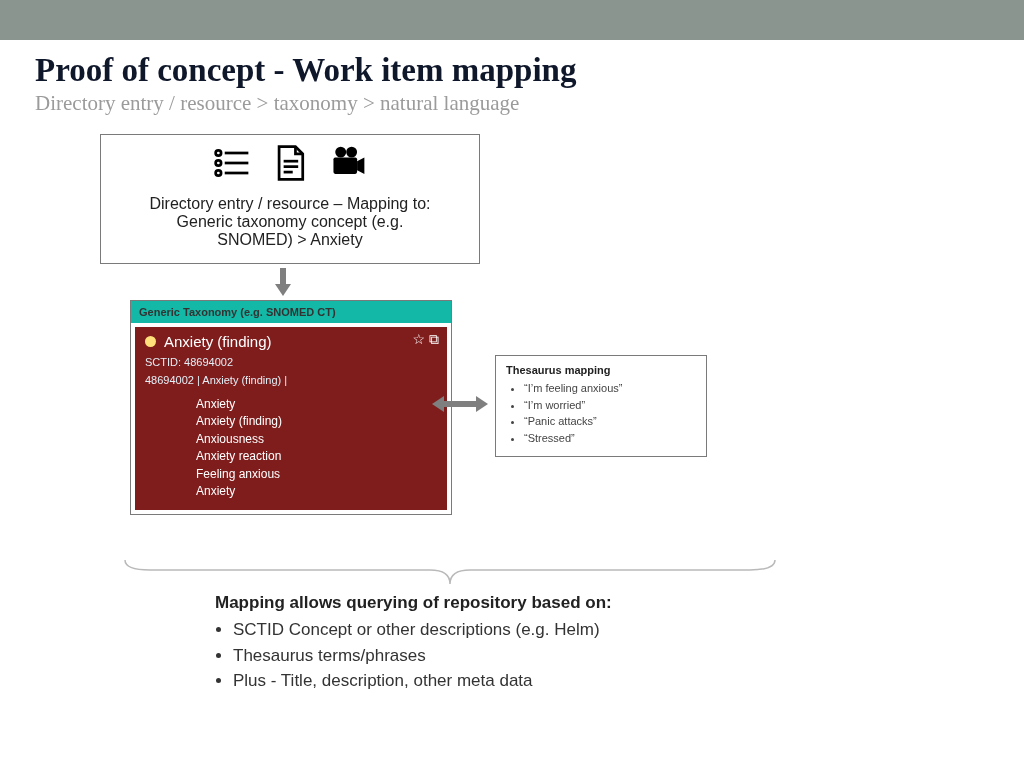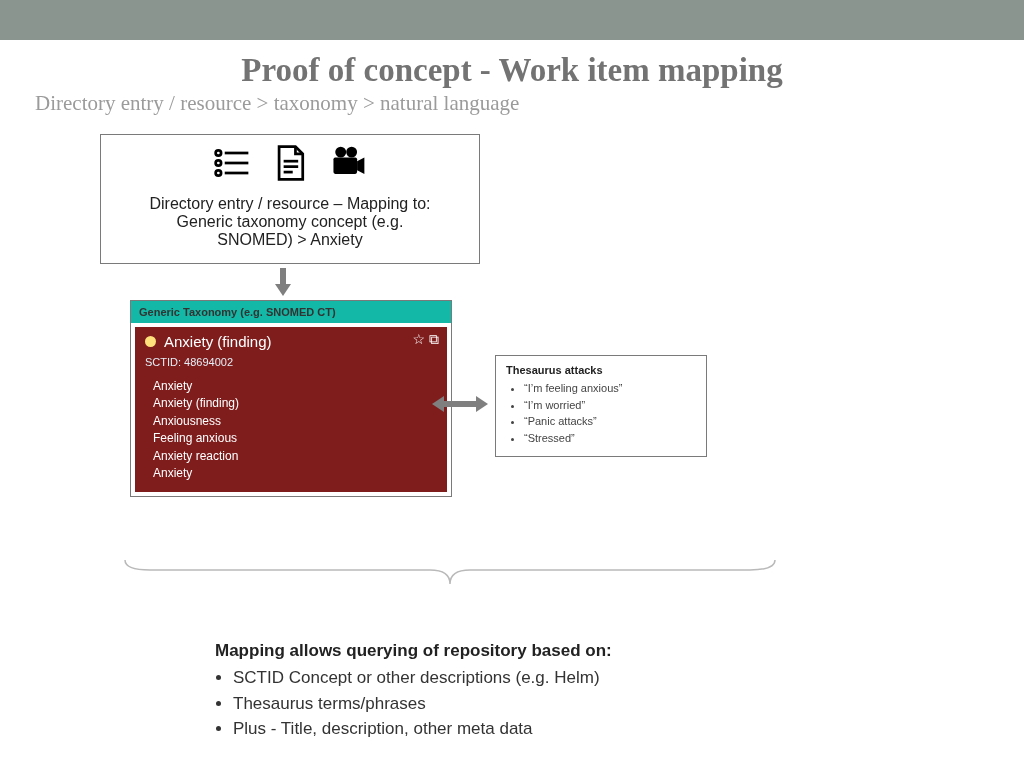--- a/index.html
+++ b/index.html
@@ -15,25 +15,24 @@
   .top-band {
     width: 100%;
     height: 40px;
     background: #8b958f;
   }
   .slide {
     padding: 12px 35px 0 35px;
   }
   .title {
     font-family: Georgia, 'Times New Roman', serif;
-    color: #737373;
+    color: #0f172a;
     font-size: 33px;
     font-weight: 600;
     margin: 0;
-    text-align: center;
   }
   .subtitle {
     font-family: Georgia, 'Times New Roman', serif;
     color: #9b9b9b;
     font-size: 21px;
     margin: 2px 0 18px 0;
   }
 
   
   .box1 {
@@ -106,20 +105,21 @@
     font-size: 14px;
   }
   .snomed-line {
     margin-top: 6px;
     font-size: 11px;
     color: #e4eff7;
   }
   .synonyms {
     margin-top: 10px;
     padding-left: 8px;
+    margin-left: 43px;
   }
   .synonyms div {
     font-size: 12px;
     color: #fff;
     line-height: 1.45;
   }
 
   
   .thesaurus {
     position: absolute;
@@ -156,21 +156,20 @@
     left: 120px;
     top: 558px;
   }
 
   
   .bottom {
     position: absolute;
     left: 215px;
     top: 593px;
     width: 580px;
-    margin-top: 48px;
   }
   .bottom-h {
     font-weight: bold;
     font-size: 17px;
     color: #222;
     margin: 0 0 4px 0;
   }
   .bottom ul {
     margin: 0;
     padding-left: 18px;
@@ -240,42 +239,43 @@
 
   <div class="taxpanel">
     <div class="taxpanel-hdr">Generic Taxonomy (e.g. SNOMED CT)</div>
     <div class="snomed">
       <div class="snomed-title-row">
         <span class="circle-y"></span>
         <span class="snomed-title">Anxiety (finding)</span>
       </div>
       <span class="star-area">☆ ⧉</span>
       <div class="snomed-line">SCTID: 48694002</div>
+      <div class="snomed-line">48694002 | Anxiety (finding) |</div>
       <div class="synonyms">
         <div>Anxiety</div>
         <div>Anxiety (finding)</div>
         <div>Anxiousness</div>
+        <div>Anxiety reaction</div>
         <div>Feeling anxious</div>
-        <div>Anxiety reaction</div>
         <div>Anxiety</div>
       </div>
     </div>
   </div>
 </div>
 
 <div class="darrow">
   <svg width="56" height="18">
       <g fill="#7f7f7f">
     <path d="M0 9 L12 1 V6 H44 V1 L56 9 L44 17 V12 H12 V17 Z"></path>
   </g>
     </svg>
 </div>
 
 <div class="thesaurus">
-  <div class="thesaurus-h">Thesaurus  attacks</div>
+  <div class="thesaurus-h">Thesaurus  mapping</div>
   <ul>
     <li>“I’m feeling anxious”</li>
     <li>“I’m worried”</li>
     <li>“Panic attacks”</li>
     <li>“Stressed”</li>
   </ul>
 </div>
 
 <div class="brace-svg">
   <svg width="660" height="30">

